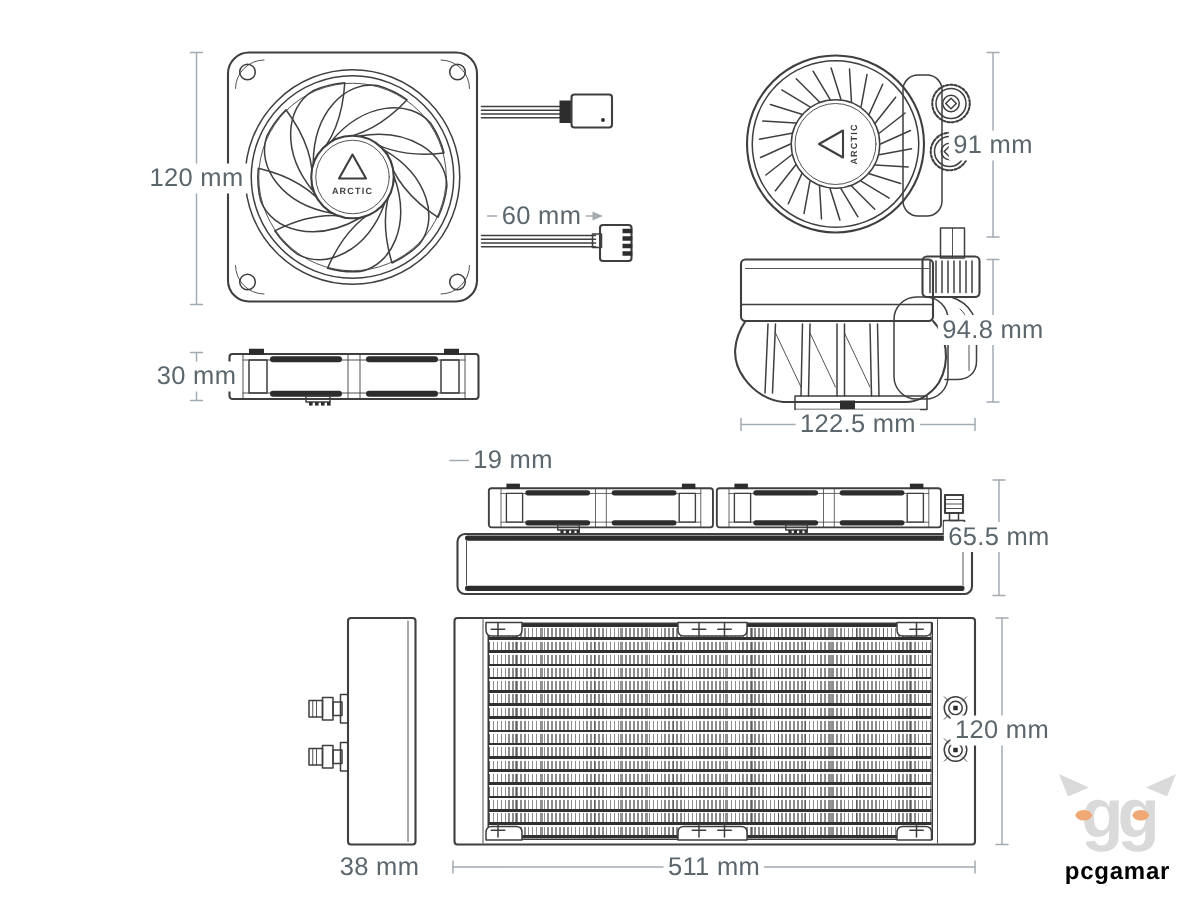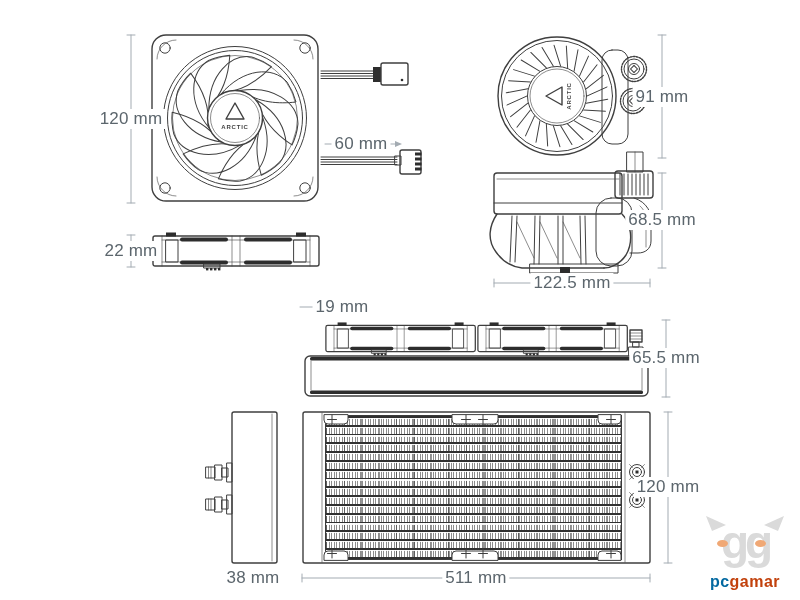--- a/index.html
+++ b/index.html
@@ -26,21 +26,21 @@
   #watermark{position:absolute;left:693px;top:516px;width:104px;height:76px;z-index:4;}
   #wm-gg{position:absolute;left:0;top:6px;width:100%;text-align:center;
     font-size:46px;font-weight:800;line-height:40px;color:#dadada;letter-spacing:-4px;}
   .horn{position:absolute;width:20px;height:15px;background:#dadada;}
   #horn-l{left:13px;top:0;clip-path:polygon(0 0,100% 60%,30% 100%);}
   #horn-r{right:13px;top:0;clip-path:polygon(100% 0,0 60%,70% 100%);}
   .wm-eye{position:absolute;width:11px;height:7px;border-radius:50%;background:#f0a875;top:24px;}
   #eye-l{left:24px;} #eye-r{left:62px;}
   #wm-name{position:absolute;left:0;bottom:2px;width:100%;text-align:center;
     font-size:16px;font-weight:bold;letter-spacing:.5px;line-height:16px;}
-  #wm-name .pc{color:#0369a1;} #wm-name .gm{color:#c2410c;}
+  #wm-name .pc{color:#000000;} #wm-name .gm{color:#000000;}
 </style>
 </head>
 <body>
 
 <div id="stage">
 
   <div id="fins"></div>
 
   <svg id="artsvg" class="art" width="800" height="600" viewBox="0 0 800 600">
     <defs>
@@ -327,23 +327,23 @@
       <line x1="378" y1="144" x2="396" y2="144" class="dim"></line>
       <polygon points="395,141 402,144 395,147" class="dimhead"></polygon>
 
       <line x1="300" y1="307" x2="321" y2="307" class="dim"></line>
       <polygon points="320,304 327,307 320,310" class="dimhead"></polygon>
     </g>
   </svg>
 
   <span class="dimlabel" style="left:131px;top:119px">120 mm</span>
   <span class="dimlabel" style="left:361px;top:144px">60 mm</span>
-  <span class="dimlabel" style="left:131px;top:251px">22 mm</span>
+  <span class="dimlabel" style="left:131px;top:251px">30 mm</span>
   <span class="dimlabel" style="left:662px;top:97px">91 mm</span>
-  <span class="dimlabel" style="left:662px;top:220px">68.5 mm</span>
+  <span class="dimlabel" style="left:662px;top:220px">94.8 mm</span>
   <span class="dimlabel" style="left:572px;top:283px">122.5 mm</span>
   <span class="dimlabel" style="left:342px;top:307px">19 mm</span>
   <span class="dimlabel" style="left:666px;top:358px">65.5 mm</span>
   <span class="dimlabel" style="left:253px;top:578px">38 mm</span>
   <span class="dimlabel" style="left:476px;top:578px">511 mm</span>
   <span class="dimlabel" style="left:668px;top:487px">120 mm</span>
 
   <div id="watermark">
     <div class="horn" id="horn-l"></div>
     <div class="horn" id="horn-r"></div>

